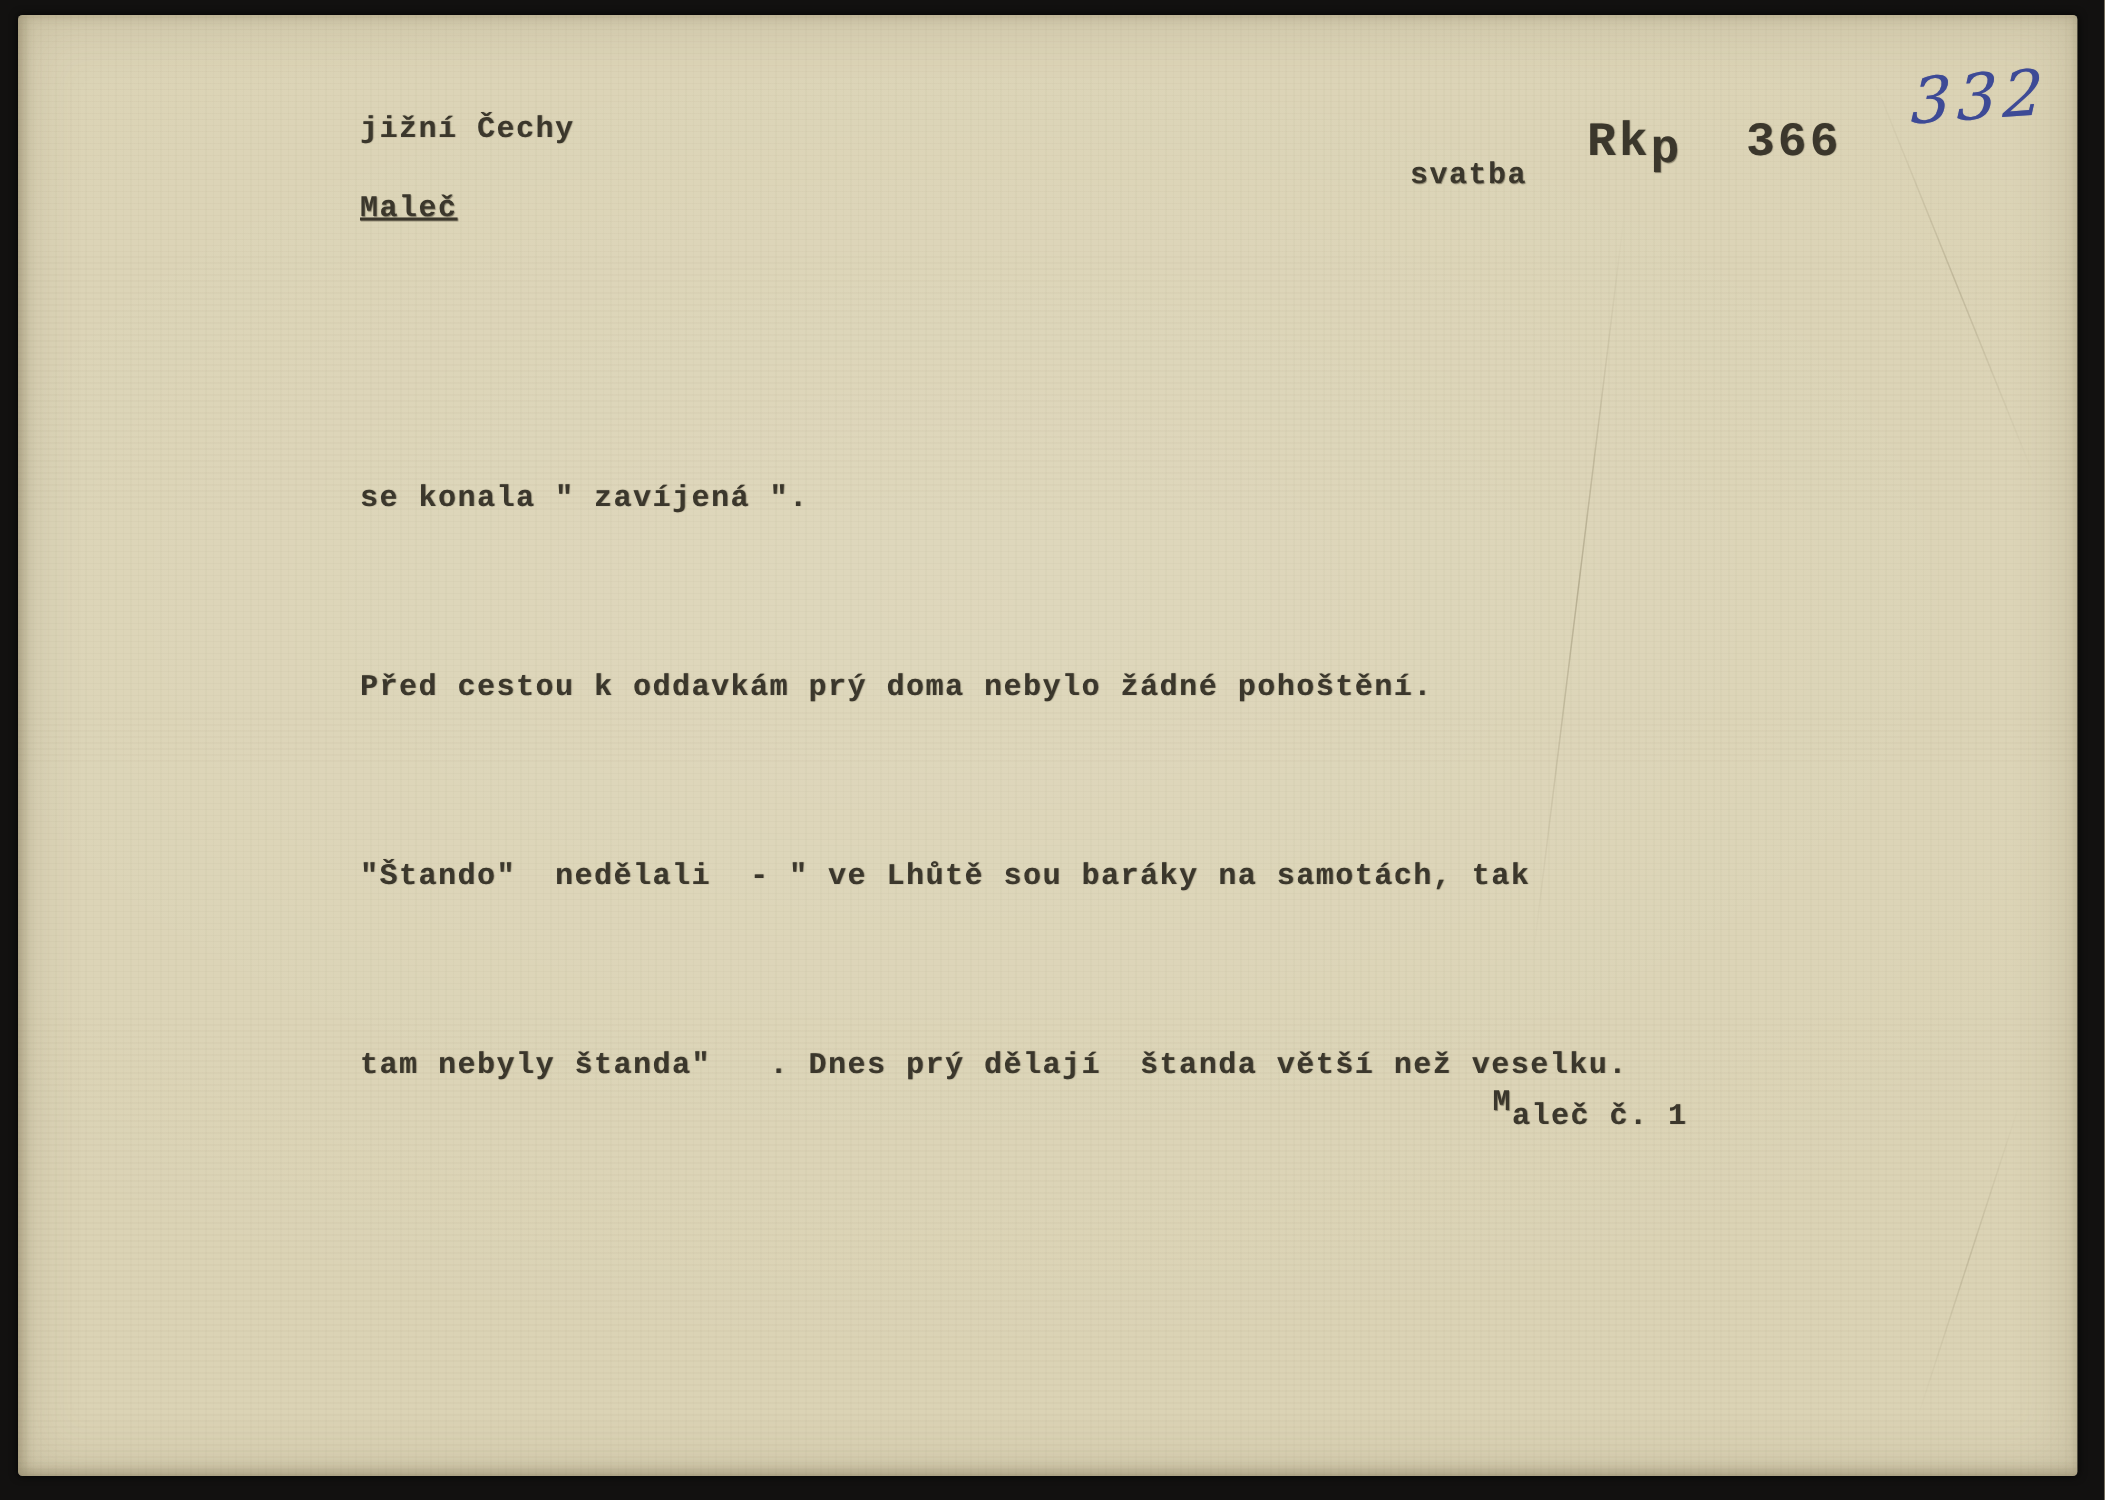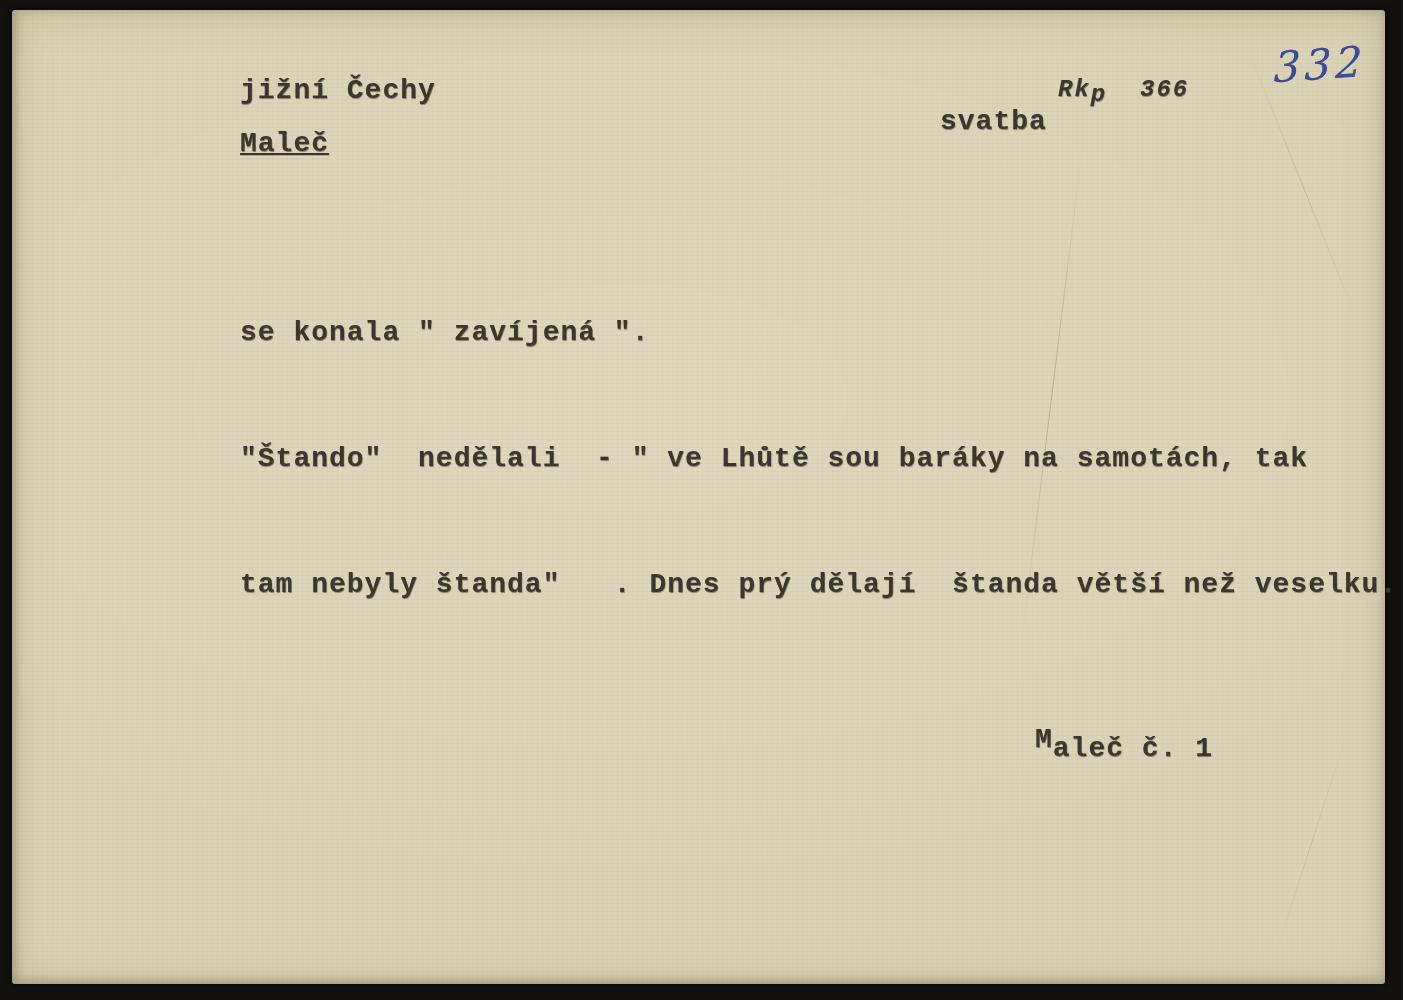--- a/index.html
+++ b/index.html
@@ -47,33 +47,32 @@
     width: 1px;
     pointer-events: none;
   }
   .crease1 { left: 1040px; top: 130px; height: 500px; transform: rotate(7deg); }
   .crease2 { left: 1290px; top: 30px;  height: 290px; transform: rotate(-22deg); opacity: 0.7; }
   .crease3 { left: 1300px; top: 720px; height: 220px; transform: rotate(18deg);  opacity: 0.6; }
 
   .type {
     position: absolute;
     color: #3b372c;
-    font-size: 28px;
+    font-size: 20px;
     font-weight: bold;
     letter-spacing: 1px;
     white-space: pre;
     text-shadow: 0.5px 0.5px 0.7px rgba(60,55,40,0.55);
   }
   .header-left-1 { left: 228px; top: 65px; }
   .header-left-2 { left: 228px; top: 118px; text-decoration: underline; }
   .rkp {
     left: 1046px; top: 66px;
-    font-size: 24px;
+    font-size: 32px;
     letter-spacing: 2px;
-    font-style: italic;
   }
   .rkp .low-p { position: relative; top: 5px; }
   .subject { left: 928px; top: 96px; }
 
   .handwritten {
     position: absolute;
     left: 1262px; top: 30px;
     color: #3d4a96;
     font-family: "DejaVu Serif", serif;
     font-style: italic;
@@ -82,21 +81,21 @@
     letter-spacing: 4px;
     transform: rotate(-4deg) skewX(-6deg);
     text-shadow: 0 0 0.5px rgba(61,74,150,0.6);
   }
 
   .body-block { left: 228px; top: 218px; line-height: 42px; }
   .body-block div { height: 42px; }
 
   .footer-research { left: 228px; top: 681px; }
   .footer-informant-1 { left: 983px; top: 681px; }
-  .footer-informant-2 { left: 983px; top: 723px; margin-left: 40px; }
+  .footer-informant-2 { left: 983px; top: 723px; }
   .raised-m { position: relative; top: -9px; }
 </style>
 </head>
 <body>
 
 <div class="card">
   <div class="grain"></div>
   <div class="crease crease1"></div>
   <div class="crease crease2"></div>
   <div class="crease crease3"></div>
@@ -105,18 +104,19 @@
   <div class="type header-left-2">Maleč</div>
 
   <div class="type rkp"><span>Rk</span><span class="low-p">p</span><span>  </span><span>366</span></div>
 
   <div class="handwritten">332</div>
 
   <div class="type subject">svatba</div>
 
   <div class="type body-block">
     <div>se konala " zavíjená ".</div>
+    <div>Před cestou k oddavkám prý doma nebylo žádné pohoštění.</div>
     <div>"Štando"  nedělali  - " ve Lhůtě sou baráky na samotách, tak</div>
     <div>tam nebyly štanda"   . Dnes prý dělají  štanda větší než veselku.</div>
   </div>
 
   <div class="type footer-informant-2"><span class="raised-m">M</span><span>aleč č. 1</span></div>
 </div>
 
 </body></html>

